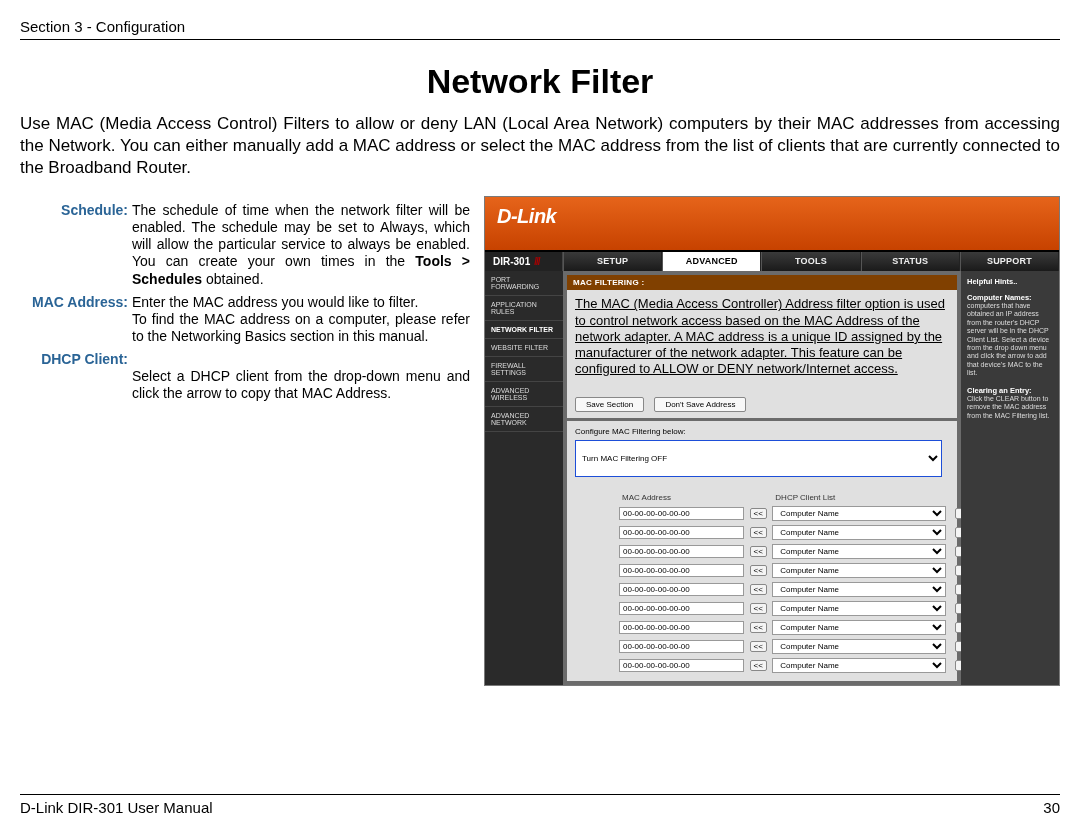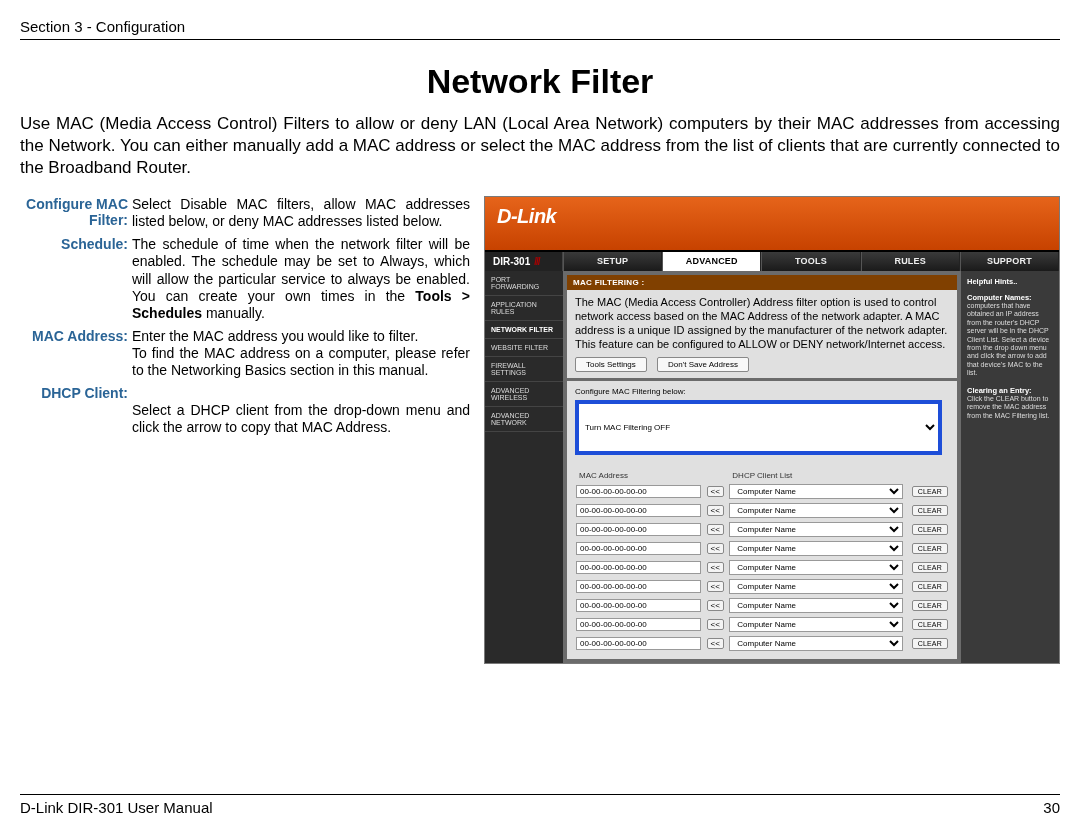--- a/index.html
+++ b/index.html
@@ -26,48 +26,44 @@
   .r-side { width:78px; background:#2a2a2a; }
   .r-sitem { font-size:7px; color:#ddd; padding:5px 6px; border-bottom:1px solid #444; cursor:pointer; text-transform:uppercase;}
   .r-sitem.active { color:#fff; font-weight:bold; }
   .r-main { flex:1; background:#6b6b6b; padding:4px; }
   .r-hints { width:98px; background:#3a3a3a; color:#ddd; font-size:7px; padding:6px 6px 12px; line-height:1.2;}
   .r-hints b{color:#fff; font-size:7.5px;}
   .r-sec-hd { background:#804000; color:#fff; font-size:8px; font-weight:bold; padding:3px 6px; letter-spacing:0.3px;}
   .r-sec-bd { background:#e0e0e0; padding:6px 8px; font-size:8px; color:#000; }
   .r-btn { display:inline-block; background:#f8f8f8; border:1px solid #888; font-size:8px; padding:2px 10px; margin-right:8px; cursor:pointer; border-radius:2px; }
   .r-cfg { font-size:8px; margin-bottom:4px; }
-  .r-sel { width:98%; font-size:8px; padding:18px 2px; border:4px solid #1d4ed8; background:#fff;}
-  .r-tbl { width:100%; border-collapse:collapse; margin-top:8px; }
+  .r-sel { width:98%; font-size:8px; padding:12px 2px; border:1px solid #1d4ed8; background:#fff;}
+  .r-tbl { width:100%; border-collapse:collapse; margin-top:8px;margin-left:43px; }
   .r-tbl th { font-size:8px; text-align:left; font-weight:normal; padding:2px 4px; color:#333;}
   .r-tbl td { padding:2px 1px; }
   .mac-f { width:100%; font-size:8px; padding:1px 3px; border:1px solid #999; background:#fff; }
   .cp-btn { border:1px solid #888; background:#f4f4f4; font-size:8px; padding:0 3px; cursor:pointer; border-radius:2px;}
   .clr-btn { border:1px solid #888; background:#f4f4f4; font-size:7px; padding:1px 5px; cursor:pointer; border-radius:2px; letter-spacing:0.2px;}
   .footer { position:absolute; bottom:18px; left:20px; right:20px; border-top:1px solid #000; padding-top:4px; font-size:15px; display:flex; justify-content:space-between;}
 </style>
 </head>
 <body>
 
 <div class="page">
   <div class="top-rule">Section 3 - Configuration</div>
   <h1>Network Filter</h1>
   <p class="intro">Use MAC (Media Access Control) Filters to allow or deny LAN (Local Area Network) computers by their MAC addresses from accessing the Network. You can either manually add a MAC address or select the MAC address from the list of clients that are currently connected to the Broadband Router.</p>
 
   <div class="columns">
     <div class="left">
 
-      <div class="term-row">
-        <div class="term"><span>Configure MAC</span><br><span>Filter:</span></div>
-        <div class="def">Select Disable MAC filters, allow MAC addresses listed below, or deny MAC addresses listed below.</div>
-      </div>
 
       <div class="term-row" style="margin-top:6px;">
         <div class="term">Schedule:</div>
-        <div class="def"><span>The schedule of time when the network filter will be enabled. The schedule may be set to Always, which will allow the particular service to always be enabled. You can create your own times in the </span><b>Tools &gt; Schedules</b><span> manually.</span></div>
+        <div class="def"><span>The schedule of time when the network filter will be enabled. The schedule may be set to Always, which will allow the particular service to always be enabled. You can create your own times in the </span><b>Tools &gt; Schedules</b><span> obtained.</span></div>
       </div>
 
       <div class="term-row" style="margin-top:6px;">
         <div class="term">MAC Address:</div>
         <div class="def"><span>Enter the MAC address you would like to filter.</span><br><span>To find the MAC address on a computer, please refer to the Networking Basics section in this manual.</span></div>
       </div>
 
       <div class="term-row" style="margin-top:6px;">
         <div class="term">DHCP Client:</div>
         <div class="def"><br><span>Select a DHCP client from the drop-down menu and click the arrow to copy that MAC Address.</span></div>
@@ -79,39 +75,39 @@
       <div class="router">
         <div class="r-header">
           <span class="brand">D-Link</span>
         </div>
         <div class="r-nav">
           <div class="r-model">DIR-301</div>
           <div id="nav-tabs" style="display:flex; flex:1;">
               <div class="r-tab">SETUP</div>
               <div class="r-tab active">ADVANCED</div>
               <div class="r-tab">TOOLS</div>
-              <div class="r-tab">RULES</div>
+              <div class="r-tab">STATUS</div>
               <div class="r-tab">SUPPORT</div>
             </div>
         </div>
         <div class="r-body">
           <div class="r-side" id="side-list">
               <div class="r-sitem">PORT FORWARDING</div>
               <div class="r-sitem">APPLICATION RULES</div>
               <div class="r-sitem active">NETWORK FILTER</div>
               <div class="r-sitem">WEBSITE FILTER</div>
               <div class="r-sitem">FIREWALL SETTINGS</div>
               <div class="r-sitem">ADVANCED WIRELESS</div>
               <div class="r-sitem">ADVANCED NETWORK</div>
             </div>
           <div class="r-main">
             <div class="r-sec-hd">MAC FILTERING :</div>
             <div class="r-sec-bd">
-              <div style="font-size:11px; line-height:1.25; margin-bottom:6px;">The MAC (Media Access Controller) Address filter option is used to control network access based on the MAC Address of the network adapter. A MAC address is a unique ID assigned by the manufacturer of the network adapter. This feature can be configured to ALLOW or DENY network/Internet access.</div>
-              <span class="r-btn">Tools Settings</span>
+              <div style="font-size:13px; line-height:1.25; margin-bottom:19px;text-decoration:underline;">The MAC (Media Access Controller) Address filter option is used to control network access based on the MAC Address of the network adapter. A MAC address is a unique ID assigned by the manufacturer of the network adapter. This feature can be configured to ALLOW or DENY network/Internet access.</div>
+              <span class="r-btn">Save Section</span>
               <span class="r-btn">Don't Save Address</span>
             </div>
             <div style="height:3px;"></div>
             <div class="r-sec-bd">
               <div class="r-cfg">Configure MAC Filtering below:</div>
               <select class="r-sel" style="margin-bottom:6px;">
                 <option>Turn MAC Filtering OFF</option>
               </select>
               <table class="r-tbl">
                 <thead>

